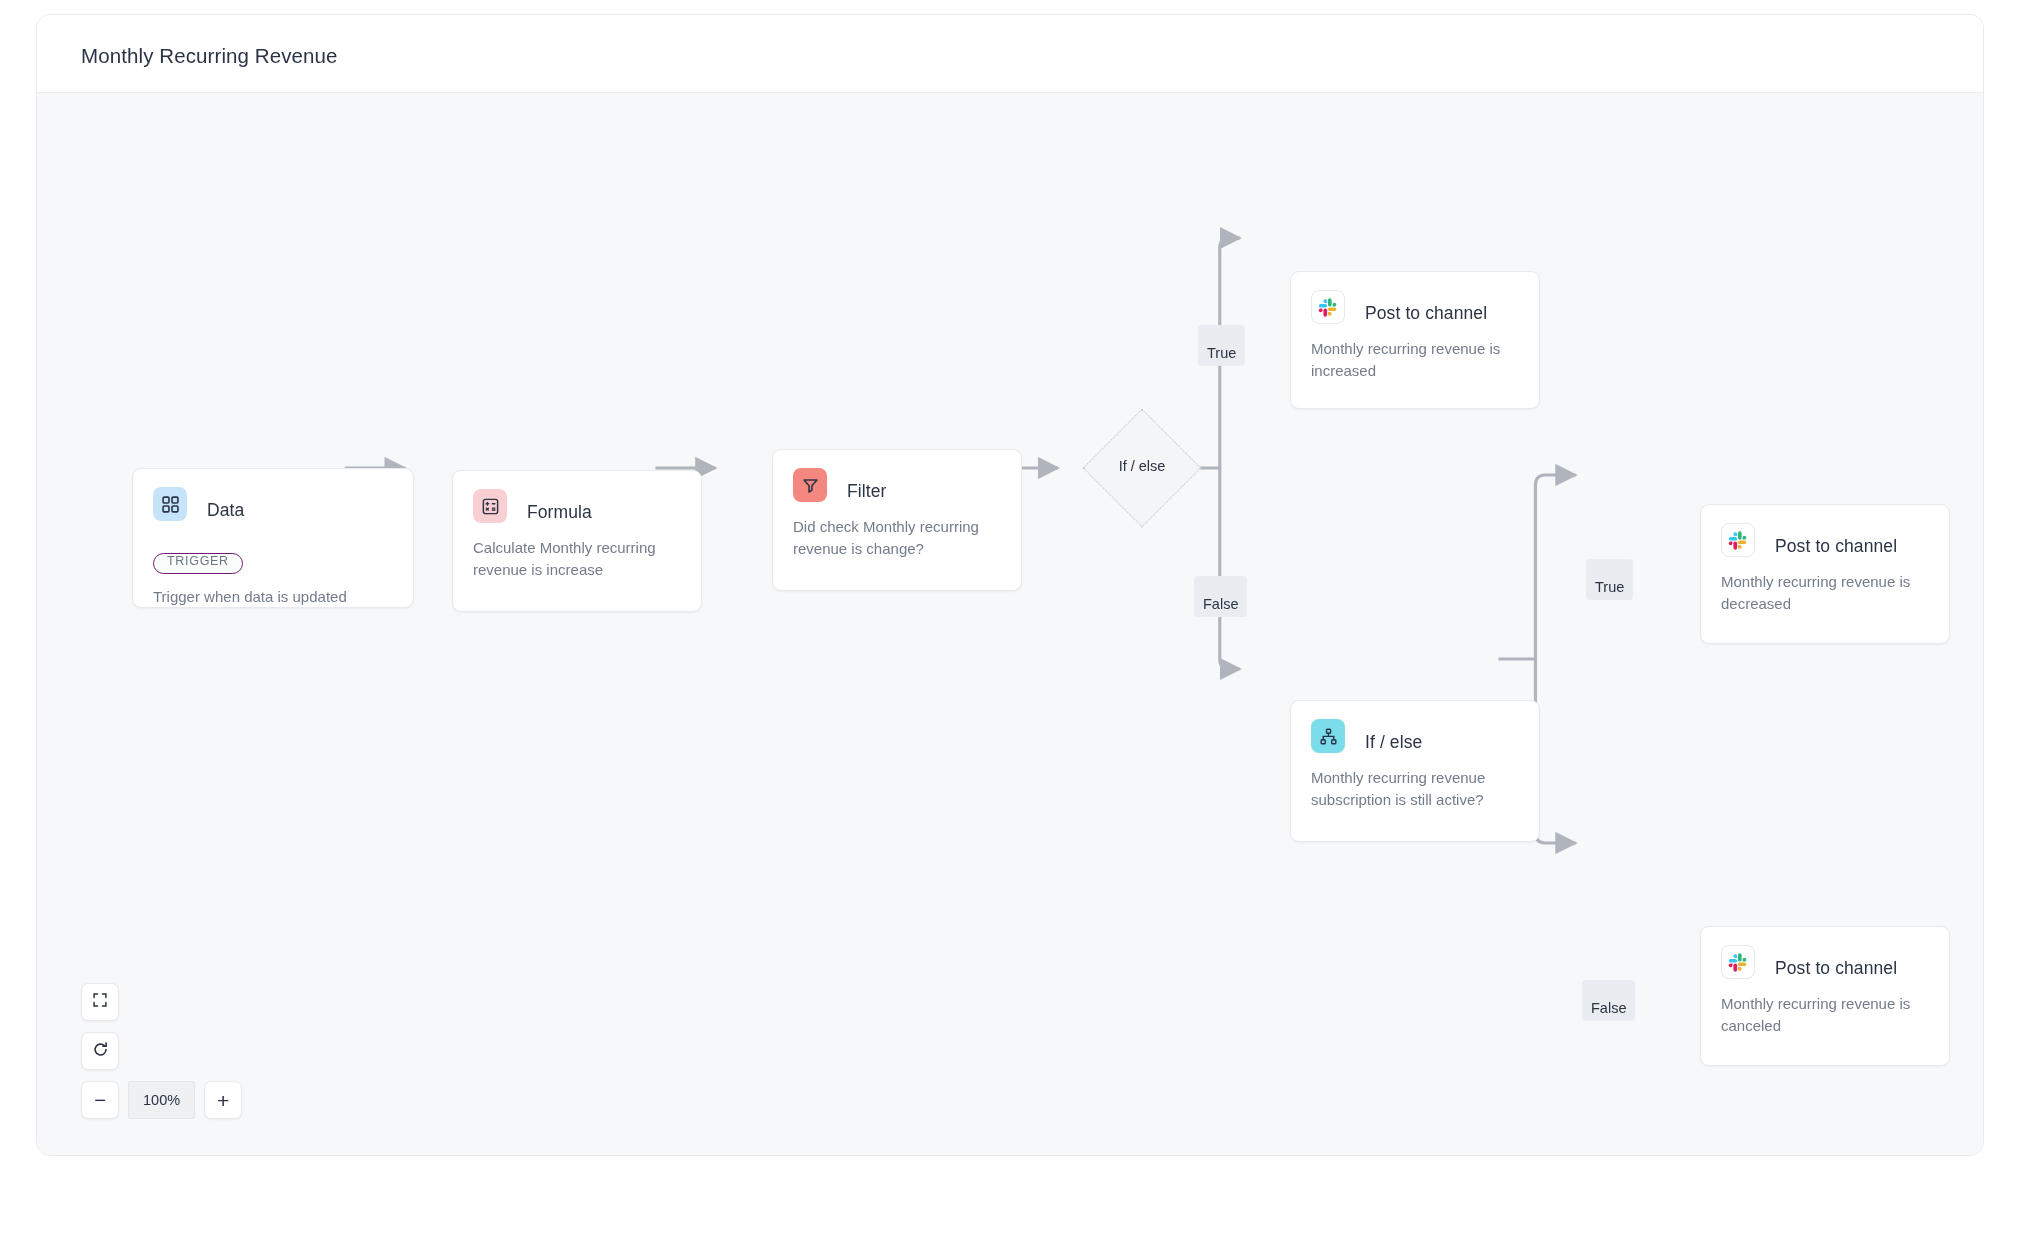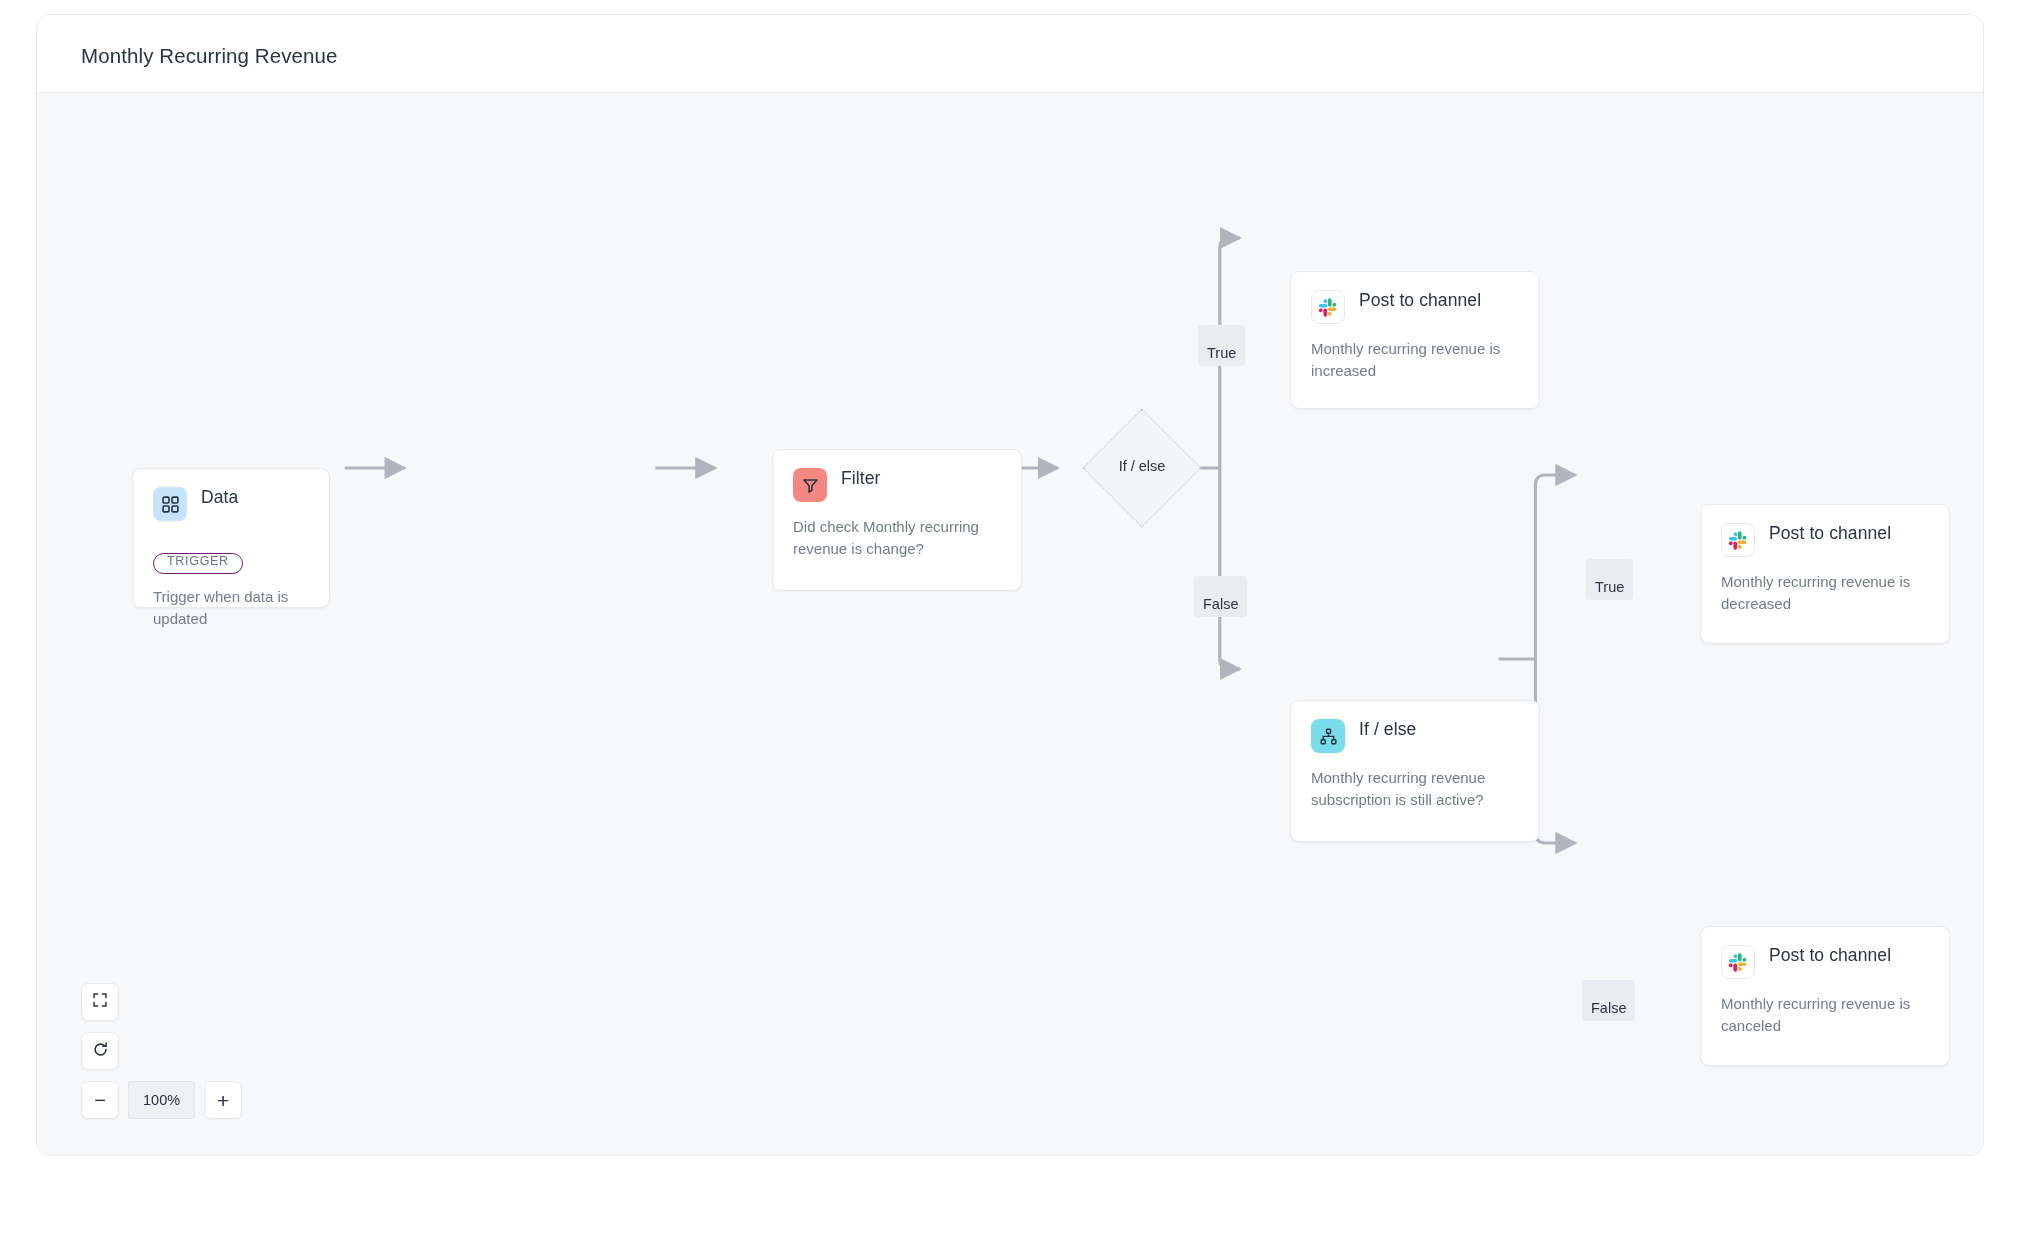--- a/index.html
+++ b/index.html
@@ -62,21 +62,21 @@
 
   
   .node {
     position: absolute;
     background: #ffffff;
     border: 1px solid #e7e9ec;
     border-radius: 9px;
     box-shadow: 0 1px 2px rgba(28,38,58,.05);
     padding: 18px 20px 20px 20px;
   }
-  .node-head { display: flex; align-items: flex-start; gap: 14px; }
+  .node-head { display: flex; align-items: flex-end; gap: 20px; }
   .node-icon {
     width: 34px; height: 34px; border-radius: 8px;
     display: flex; align-items: center; justify-content: center;
     flex: 0 0 34px;
   }
   .ic-data    { background: #c5e4fa; }
   .ic-formula { background: #f8cfd2; }
   .ic-filter  { background: #f4877f; }
   .ic-ifelse  { background: #7bdcea; }
   .ic-slack   { background: #ffffff; border: 1px solid #e7e9ec; }
@@ -172,36 +172,51 @@
 
         <path d="M 1500 566 L 1500 740 Q 1500 750 1510 750 L 1540 750" marker-end="url(#arrow)"></path>
       </g>
     </svg>
 
     <div class="chip" style="left:1161px; top:232px;">True</div>
     <div class="chip" style="left:1157px; top:483px;">False</div>
     <div class="chip" style="left:1549px; top:466px;">True</div>
     <div class="chip" style="left:1545px; top:887px;">False</div>
 
-    <div class="node" style="left:95px; top:375px; width:198px; height:140px;">
+    <div class="node" style="left:95px; top:375px; width:282px; height:140px;">
       <div class="node-head">
         <div class="node-icon ic-data">
           <svg width="19" height="19" viewBox="0 0 20 20" fill="none" stroke="#2b3445" stroke-width="1.7">
             <rect x="2.2" y="2.2" width="6.2" height="6.2" rx="1.2"></rect>
             <rect x="11.6" y="2.2" width="6.2" height="6.2" rx="1.2"></rect>
             <rect x="2.2" y="11.6" width="6.2" height="6.2" rx="1.2"></rect>
             <rect x="11.6" y="11.6" width="6.2" height="6.2" rx="1.2"></rect>
           </svg>
         </div>
         <div class="node-title">Data</div>
       </div>
       <div class="trigger-pill">TRIGGER</div>
       <div class="node-desc tight">Trigger when data is updated</div>
     </div>
 
+    <div class="node" style="left:415px; top:377px; width:250px; height:142px;">
+      <div class="node-head">
+        <div class="node-icon ic-formula">
+          <svg width="19" height="19" viewBox="0 0 20 20" fill="none" stroke="#2b3445" stroke-width="1.5">
+            <rect x="2.5" y="2.5" width="15" height="15" rx="2.2"></rect>
+            <path d="M5.4 7.1 h2.6 M6.7 5.8 v2.6" stroke-linecap="round"></path>
+            <path d="M12 7.1 h2.6" stroke-linecap="round"></path>
+            <path d="M5.7 11.8 l2 2 M7.7 11.8 l-2 2" stroke-linecap="round"></path>
+            <path d="M12 11.7 h2.6 M12 13.6 h2.6" stroke-linecap="round"></path>
+          </svg>
+        </div>
+        <div class="node-title">Formula</div>
+      </div>
+      <div class="node-desc">Calculate Monthly recurring revenue is increase</div>
+    </div>
 
     <div class="node" style="left:735px; top:356px; width:250px; height:142px;">
       <div class="node-head">
         <div class="node-icon ic-filter">
           <svg width="19" height="19" viewBox="0 0 20 20" fill="none" stroke="#2b3445" stroke-width="1.7" stroke-linejoin="round">
             <path d="M3.2 4.2 h13.6 l-5.3 6.1 v4.6 l-3 2.1 v-6.7 z"></path>
           </svg>
         </div>
         <div class="node-title">Filter</div>
       </div>

